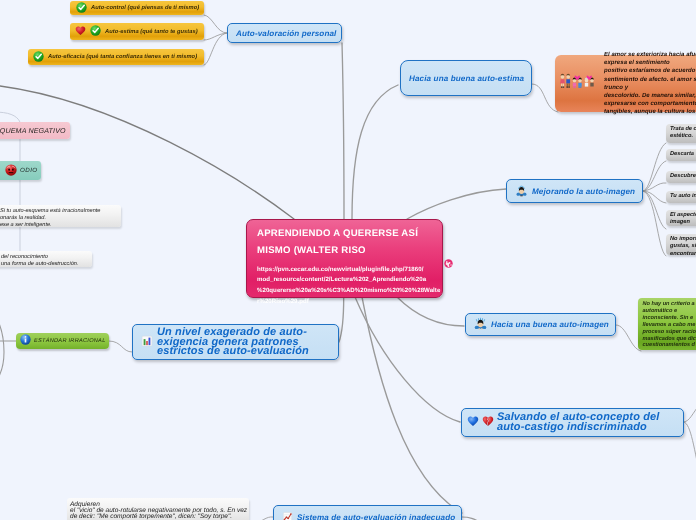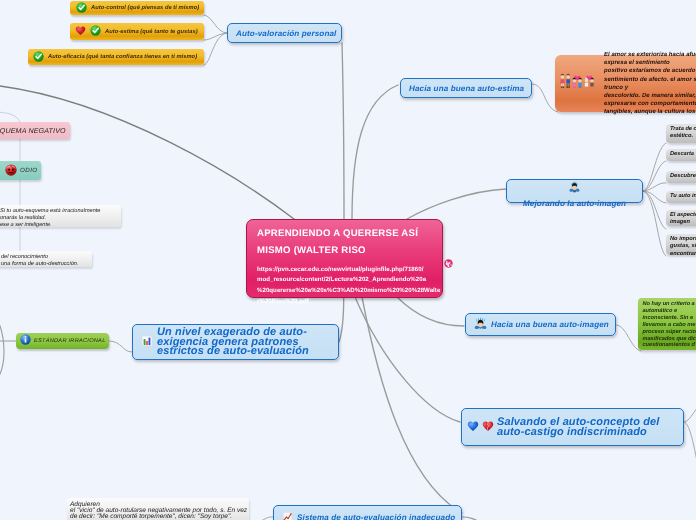--- a/index.html
+++ b/index.html
@@ -211,24 +211,24 @@
         </defs>
         <circle cx="16" cy="16" r="15" fill="url(#gch)"></circle>
         <path d="M9 16.5 L14 21.5 L24 9.5" stroke="#fff" stroke-width="4.4" fill="none" stroke-linecap="round" stroke-linejoin="round"></path>
       </svg></span>
   <span>Auto-eficacia (qué tanta confianza tienes en ti mismo)</span>
 </div>
 
 <div class="node blue" style="left:227px;top:23px;width:115px;height:20px;">
   <span>Auto-valoración personal</span>
 </div>
-<div class="node blue" style="left:400px;top:78px;width:132px;height:20px;">
+<div class="node blue" style="left:400px;top:60px;width:132px;height:36px;border-radius:8px;">
   <span>Hacia una buena auto-estima</span>
 </div>
-<div class="node blue" style="left:506px;top:179px;width:137px;height:24px;flex-direction:column;">
+<div class="node blue" style="left:506px;top:179px;width:137px;height:24px;">
   <span class="ic"><svg width="13" height="13" viewBox="0 0 32 32">
         <path d="M9 11.5 C10 7.5 13 5.5 16 5.5 C19 5.5 22 7.5 23 11.5" fill="none" stroke="#4ea7dd" stroke-width="2.2" stroke-dasharray="2.2 1.6" stroke-linecap="round"></path>
         <path d="M4.5 28.5c0-4.2 3-7 6.5-7.6l5-.4 5 .4c3.5 .6 6.5 3.4 6.5 7.6z" fill="#2f7fc4"></path>
         <circle cx="7.5" cy="25" r="3.6" fill="#2f7fc4"></circle>
         <circle cx="24.5" cy="25" r="3.6" fill="#2f7fc4"></circle>
         <ellipse cx="16" cy="17.5" rx="6.3" ry="7.2" fill="#eccda8"></ellipse>
         <path d="M9.5 15.8c0-5.4 2.9-8.2 6.5-8.2s6.5 2.8 6.5 8.2c0 1.4-.3 2.3-.3 2.3-1-2.6-2.8-3.7-6.2-3.7s-5.2 1.1-6.2 3.7c0 0-.3-.9-.3-2.3z" fill="#141414"></path>
         <path d="M12.5 26.5h7v4h-7z" fill="#1d4f83"></path>
         <path d="M13 29h2.2v2.5H13zM17 29h2.2v2.5H17z" fill="#eccda8"></path>
       </svg></span>
@@ -245,21 +245,21 @@
         </g>
         <path d="M2.5 29c0-4.5 4-7.5 7.5-7.5h12c3.5 0 7.5 3 7.5 7.5z" fill="#2f7fc4"></path>
         <circle cx="6" cy="25.5" r="4" fill="#2f7fc4"></circle>
         <circle cx="26" cy="25.5" r="4" fill="#2f7fc4"></circle>
         <ellipse cx="16" cy="17.5" rx="7" ry="7.6" fill="#eccda8"></ellipse>
         <path d="M9 15.5c0-5.6 3-8.6 7-8.6s7 3 7 8.6c0 1.6-.3 2.5-.3 2.5-1.2-2.7-3.1-3.9-6.7-3.9s-5.5 1.2-6.7 3.9c0 0-.3-.9-.3-2.5z" fill="#141414"></path>
         <path d="M11.5 27.5h3.2v3.5h-3.2zM17.3 27.5h3.2v3.5h-3.2z" fill="#eccda8"></path>
       </svg></span>
   <span>Hacia una buena auto-imagen</span>
 </div>
-<div class="node blue big" style="left:461px;top:408px;width:223px;height:38px;padding-left:5px;gap:3px;">
+<div class="node blue big" style="left:461px;top:408px;width:223px;height:29px;padding-left:5px;gap:3px;">
   <span class="ic"><svg width="12" height="12" viewBox="0 0 32 32">
         <defs>
           <radialGradient id="gbh" cx="35%" cy="28%" r="75%">
             <stop offset="0" stop-color="#7fb4f5"></stop>
             <stop offset="55%" stop-color="#1f6fe0"></stop>
             <stop offset="100%" stop-color="#0b46a8"></stop>
           </radialGradient>
         </defs>
         <path d="M16 29C7 22 2 17 2 11.5 2 7 5.4 4 9 4c2.6 0 5.2 1.5 7 4 1.8-2.5 4.4-4 7-4 3.6 0 7 3 7 7.5C30 17 25 22 16 29z" fill="url(#gbh)"></path>
       </svg></span>

